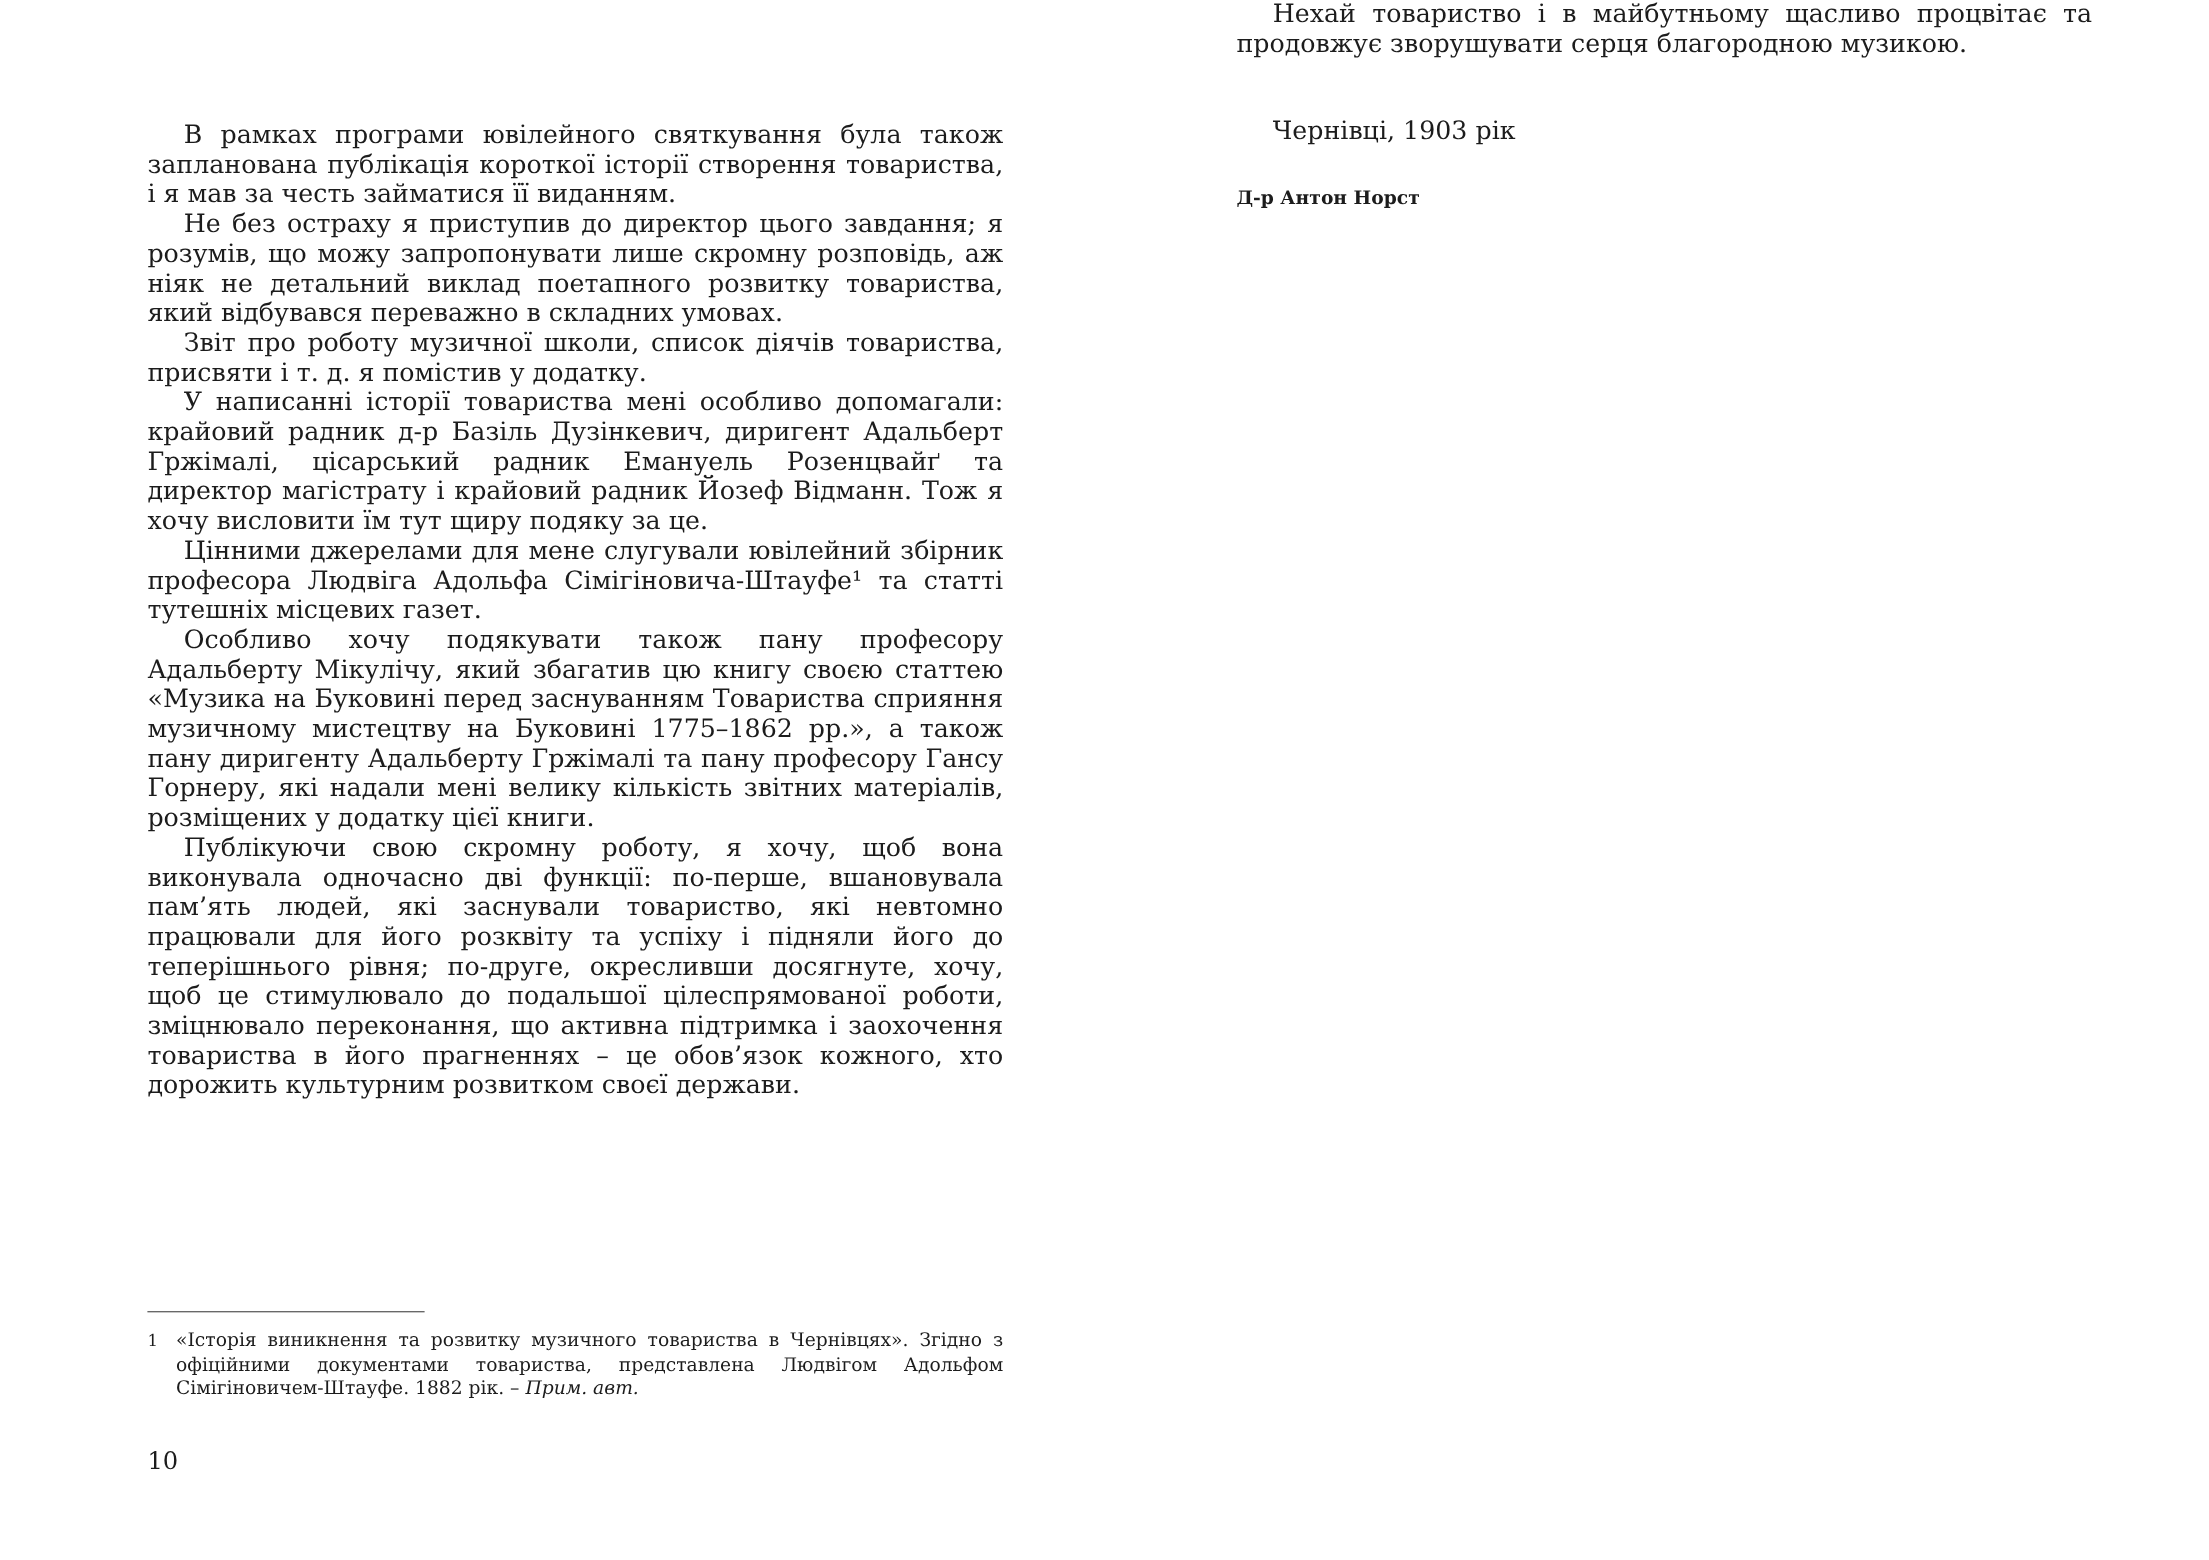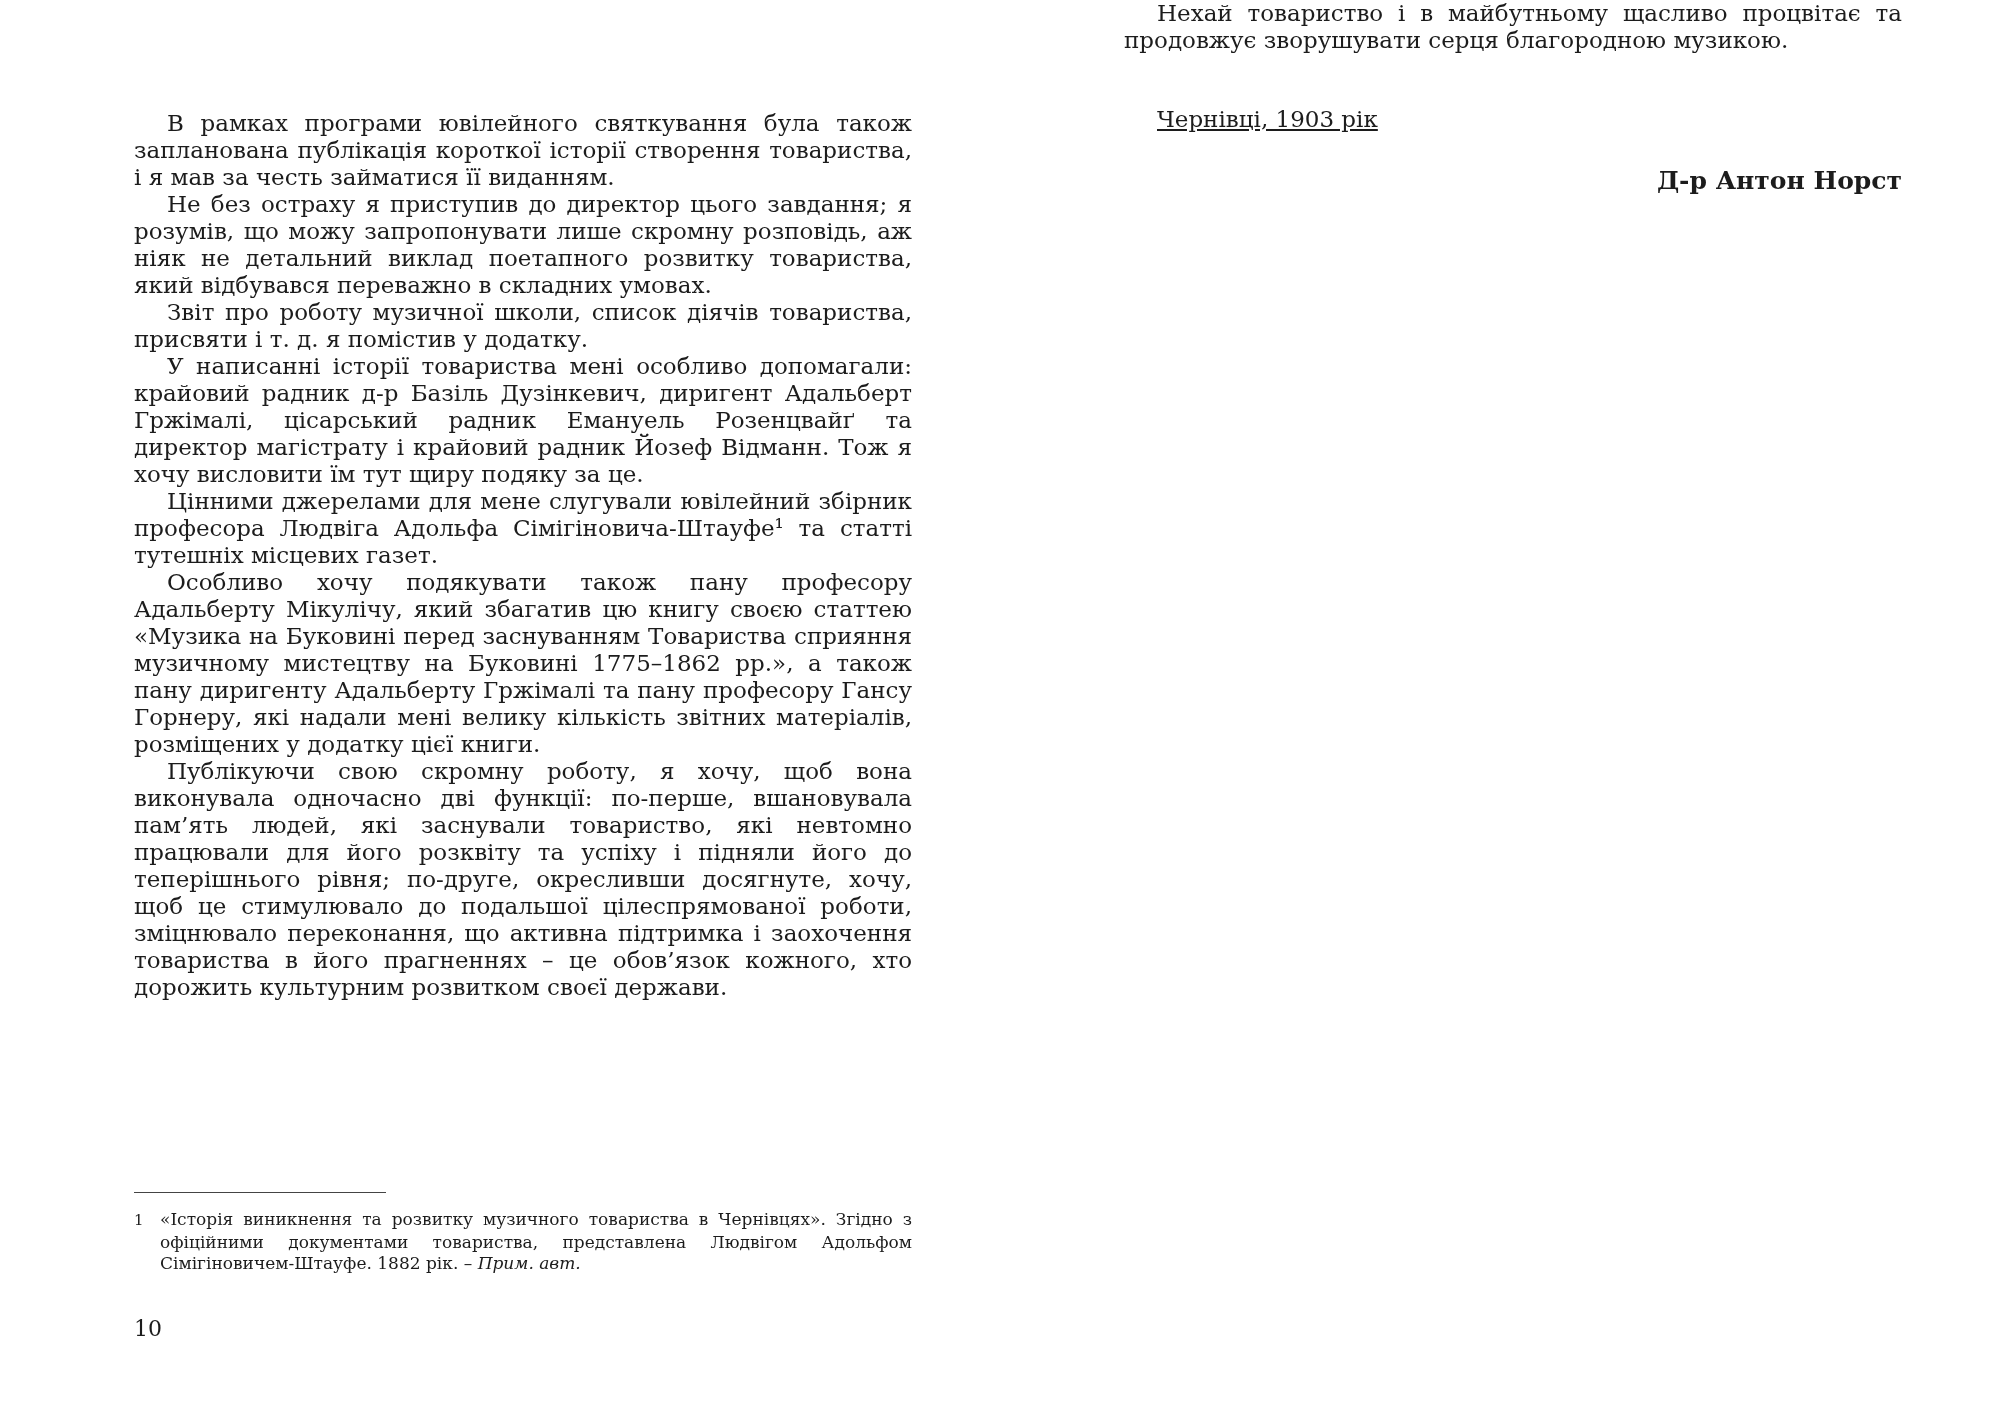--- a/index.html
+++ b/index.html
@@ -68,28 +68,27 @@
     top: 1316px;
     font-size: 22px;
   }
 
   .page-right { box-sizing: border-box; }
   .dateline {
     margin: 52px 0 0 0;
     font-size: 23px;
     line-height: 27px;
     text-indent: 33px;
-    text-decoration: underline;
   }
   .author {
     margin: 34px 0 5px 0;
-    font-size: 25px;
+    font-size: 17px;
     line-height: 27px;
     font-weight: bold;
-    text-align: right;
+    text-align: left;
   }
 </style>
 </head>
 <body>
 
 <div class="spread">
 
   <div class="page page-left">
     <div class="body-text">
       <p>В рамках програми ювілейного святкування була також запланована публікація короткої історії створення товариства, і я мав за честь займатися її виданням.</p>

